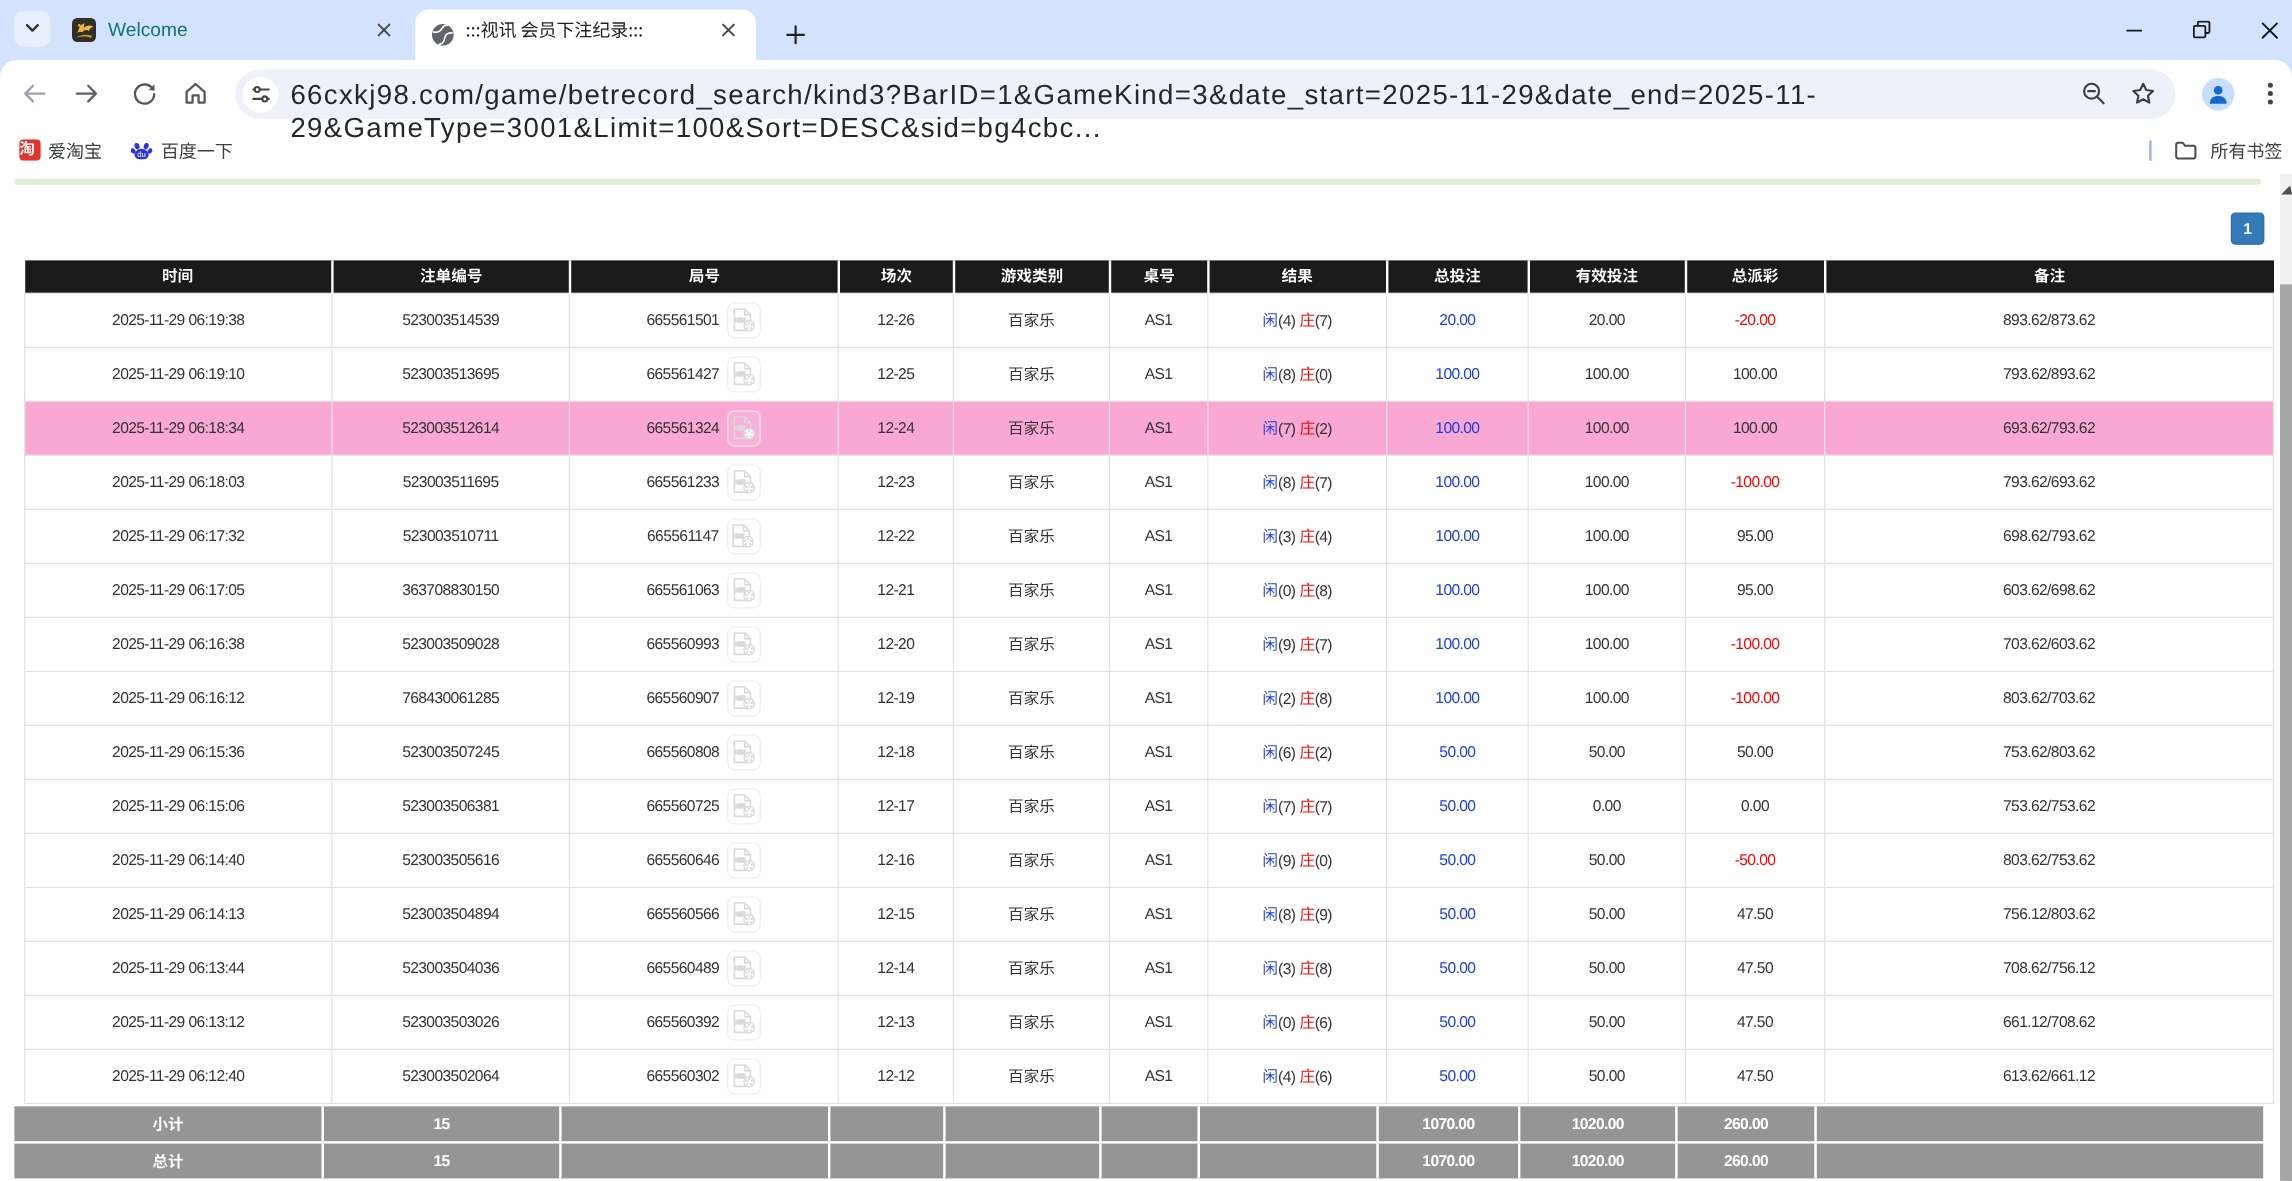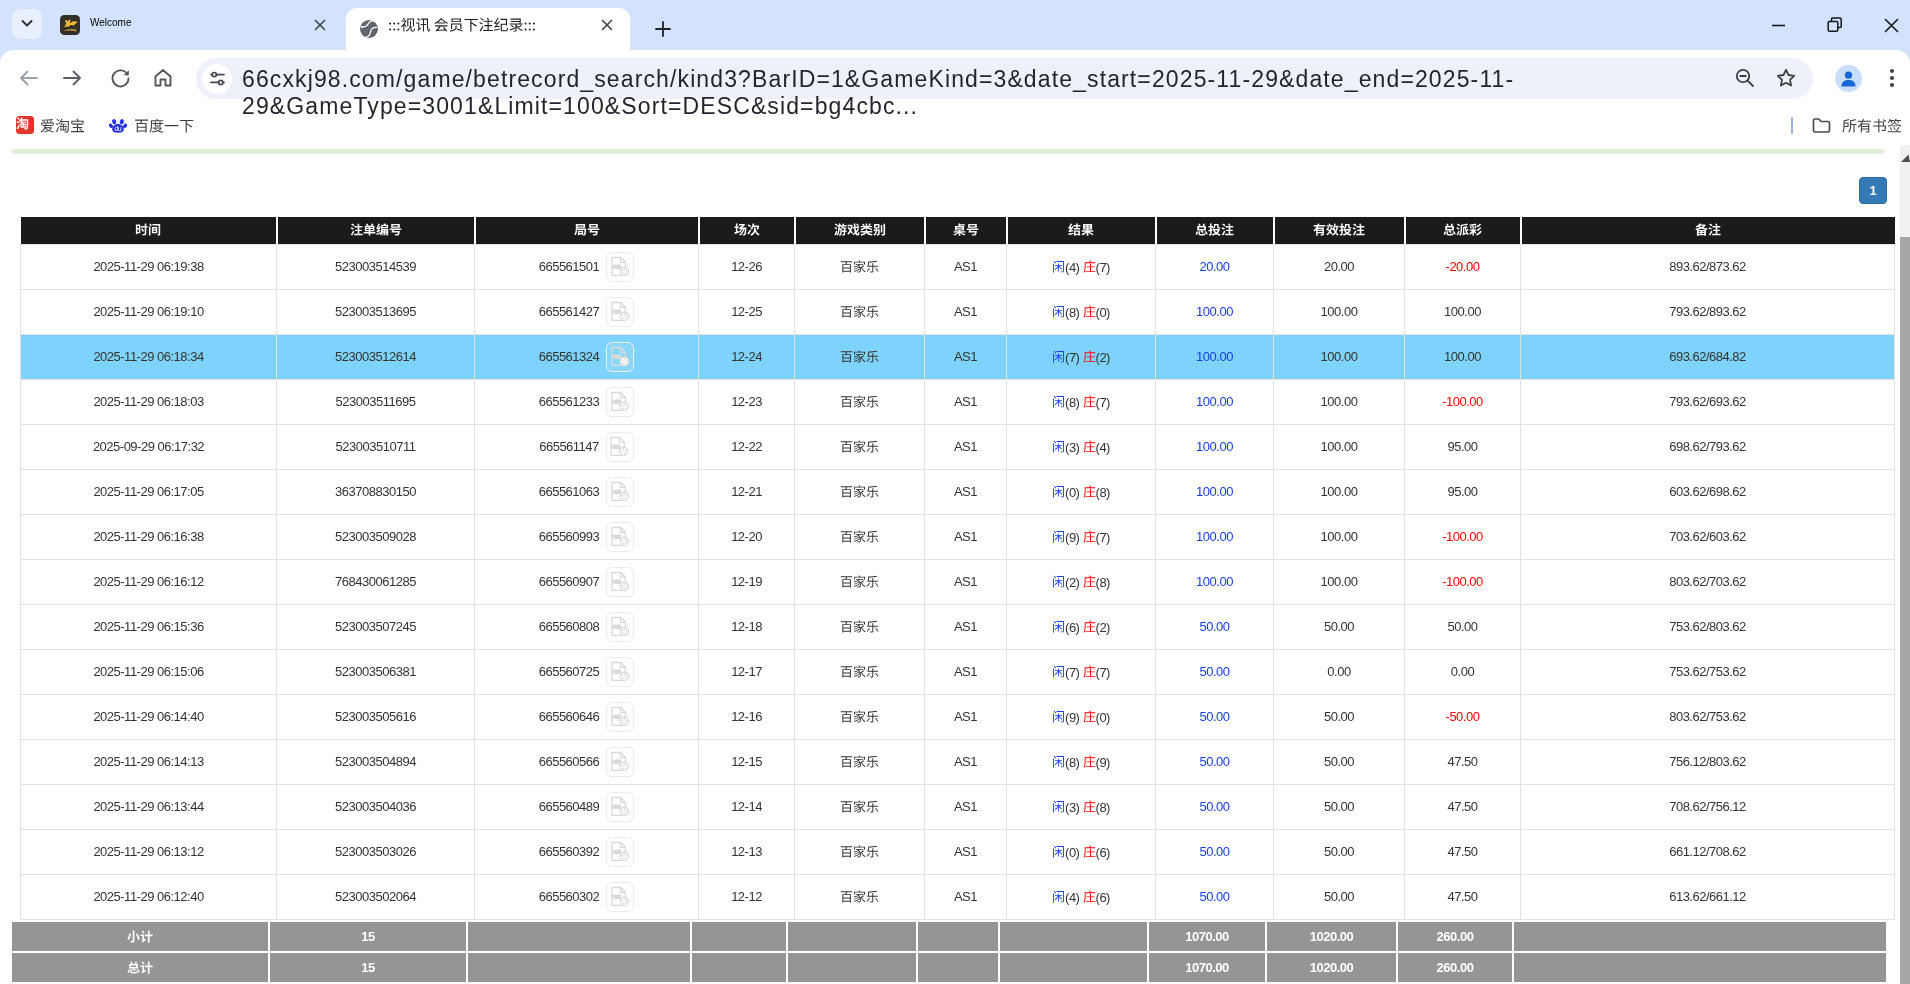--- a/index.html
+++ b/index.html
@@ -3,29 +3,29 @@
 *{margin:0;padding:0;box-sizing:border-box}
 html,body{width:1910px;height:984px;overflow:hidden;font-family:"Liberation Sans",sans-serif;background:#fff}
 .abs{position:absolute}
 #frame{position:absolute;left:0;top:0;width:1910px;height:106px;background:#d3e3fd}
 #toolbar{position:absolute;left:0;top:50px;width:1910px;height:56px;background:#fff;border-radius:14px 14px 0 0}
 #bookbar{position:absolute;left:0;top:106px;width:1910px;height:38px;background:#fff}
 .ck13{vertical-align:-3.1px}
 .ck15{vertical-align:-3.6px}
 
 #chevbtn{position:absolute;left:12px;top:9px;width:30px;height:30px;border-radius:8px;background:#e9f0fd}
-.tab1txt{position:absolute;left:90px;top:17px;font-size:10px;color:#000000}
+.tab1txt{position:absolute;left:90px;top:17px;font-size:16px;color:#0f766e}
 #activetab{position:absolute;left:346px;top:8px;width:284px;height:42px;background:#fff;border-radius:11px 11px 0 0}
 #tabtitle{position:absolute;left:388px;top:16px;color:#1e2126}
 
 table{border-collapse:collapse;table-layout:fixed;position:absolute;left:20px;top:217px;width:1874px;font-size:13px;color:#333;letter-spacing:-0.5px}
 th{background:#1b1b1b;height:27px;border-left:2px solid #fff;color:#fff;font-weight:bold;padding:0;text-align:center}
 th:first-child{border-left:none}
 td{height:45px;border:1px solid #e2e2e2;text-align:center;padding:0;white-space:nowrap}
-tr.hl td{background:#7dd3fc}
+tr.hl td{background:#f9a8d4}
 .blu{color:#1b3de4} .blu2{color:#1b3de4} .red{color:#f00}
 .jh{display:inline-flex;align-items:center;gap:7px;vertical-align:middle}
 .vbtn{display:inline-flex;align-items:center;justify-content:center;width:28px;height:30px;border:1px solid #ededeb;border-radius:6px;background:rgba(255,255,255,0.1)}
 
 .frow{position:absolute;left:12px;width:1874px;height:29px;display:flex;color:#fff;font-weight:bold;font-size:13px;letter-spacing:-0.5px}
 .fc{background:#959595;border-left:2px solid #fff;height:29px;display:flex;align-items:center;justify-content:center}
 .fc:first-child{border-left:none}
 </style></head><body>
 <svg width="0" height="0" style="position:absolute">
     <defs>
@@ -273,21 +273,21 @@
           </svg></td>
         <td>AS1</td>
 <td><span class="blu"><svg class="ck13" width="13" height="15.6" viewBox="0 -12.48 13 15.6">
               <use href="#p-xian"></use>
             </svg></span><span>(7)</span> <span class="red"><svg class="ck13" width="13" height="15.6" viewBox="0 -12.48 13 15.6">
               <use href="#p-zhuang"></use>
             </svg></span><span>(2)</span></td>
 <td class="blu2">100.00</td>
         <td>100.00</td>
         <td class="">100.00</td>
-        <td>693.62/684.82</td>
+        <td>693.62/793.62</td>
 </tr>
 <tr>
 <td>2025-11-29 06:18:03</td>
         <td>523003511695</td>
 <td><span class="jh">665561233<span class="vbtn">
               <svg width="21" height="22" viewBox="0 0 21 22">
                 <use href="#vico"></use>
               </svg>
             </span></span></td>
 <td>12-23</td>
@@ -299,21 +299,21 @@
               <use href="#p-xian"></use>
             </svg></span><span>(8)</span> <span class="red"><svg class="ck13" width="13" height="15.6" viewBox="0 -12.48 13 15.6">
               <use href="#p-zhuang"></use>
             </svg></span><span>(7)</span></td>
 <td class="blu2">100.00</td>
         <td>100.00</td>
         <td class="red">-100.00</td>
         <td>793.62/693.62</td>
 </tr>
 <tr>
-<td>2025-09-29 06:17:32</td>
+<td>2025-11-29 06:17:32</td>
         <td>523003510711</td>
 <td><span class="jh">665561147<span class="vbtn">
               <svg width="21" height="22" viewBox="0 0 21 22">
                 <use href="#vico"></use>
               </svg>
             </span></span></td>
 <td>12-22</td>
         <td><svg class="ck13" width="39" height="15.6" viewBox="0 -12.48 39 15.6">
             <use href="#p-bjl"></use>
           </svg></td>

